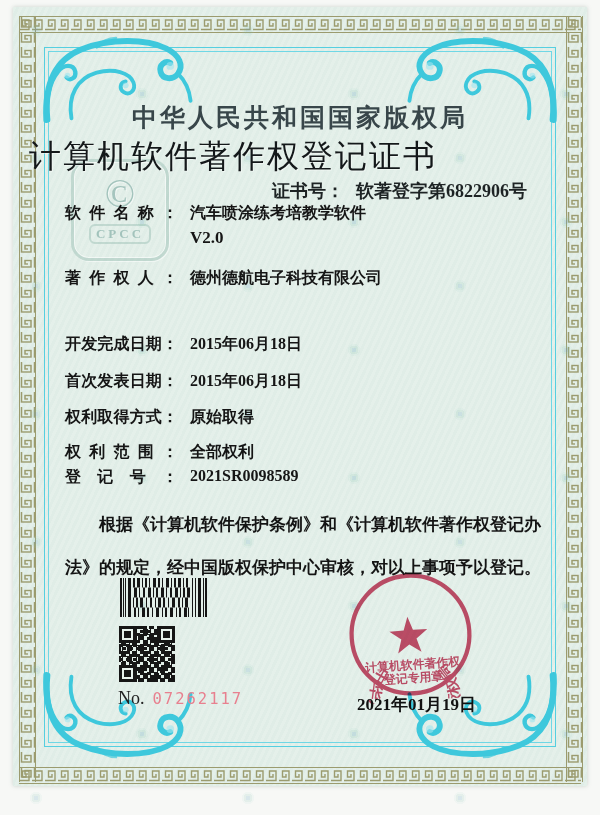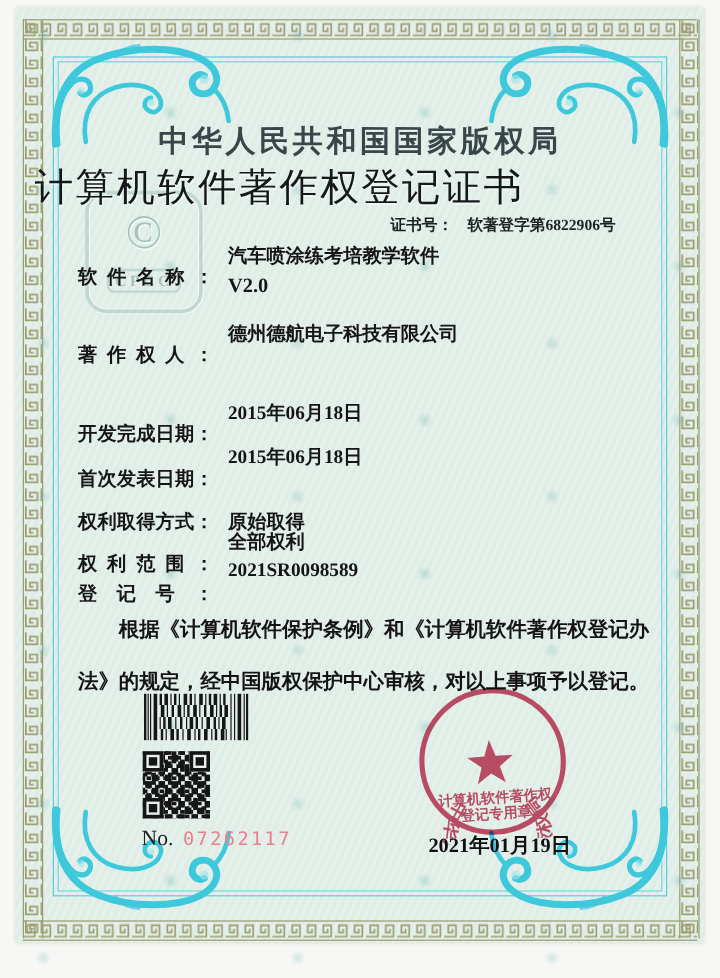--- a/index.html
+++ b/index.html
@@ -46,25 +46,25 @@
   .emboss .csym{font-size:40px;line-height:52px;display:block;margin-top:6px;
     text-shadow:1px 1px 0 rgba(255,255,255,.6);}
   .emboss .ctag{display:inline-block;margin-top:4px;font-size:13px;font-weight:bold;letter-spacing:3px;
     border:2px solid rgba(150,188,178,.45);border-radius:6px;padding:0 5px;line-height:16px;}
   
   .authority{position:absolute;left:0;top:94px;width:100%;text-align:center;z-index:4;
     font-size:25px;font-weight:bold;letter-spacing:3px;color:#38464a;}
   .cert-title{position:absolute;left:16px;top:128px;width:100%;text-align:left;z-index:4;
     font-size:32px;font-weight:normal;letter-spacing:2px;color:#14181a;
     text-shadow:1px 1px 0 rgba(255,255,255,.45);}
-  .certno{position:absolute;right:74px;top:172px;z-index:4;font-size:13px;font-weight:bold;color:#1d2324;}
+  .certno{position:absolute;right:60px;top:172px;z-index:4;font-size:18px;font-weight:bold;color:#1d2324;}
   .certno .lbl{margin-right:12px;}
   
   .row{position:absolute;left:52px;z-index:4;display:flex;color:#151515;font-weight:bold;font-size:16px;}
-  .row .lbl{width:113px;text-align:justify;text-align-last:justify;flex:0 0 auto;margin-top:18px;}
+  .row .lbl{width:113px;text-align:justify;text-align-last:justify;flex:0 0 auto;}
   .row .val{margin-left:12px;white-space:nowrap;}
   .r0{top:196px;} .r0b{position:absolute;left:177px;top:221px;z-index:4;font-weight:bold;font-size:17px;color:#151515;}
   .r1{top:261px;} .r2{top:327px;} .r3{top:364px;} .r4{top:400px;align-items:flex-end;} .r5{top:435px;} .r6{top:460px;}
   .statement{position:absolute;left:52px;top:496px;width:478px;z-index:4;
     font-size:17px;font-weight:600;line-height:2.55;text-indent:2em;color:#141414;}
   
   .barcode{position:absolute;left:107px;top:571px;width:87px;height:39px;z-index:4;}
   .qr{position:absolute;left:106px;top:619px;width:56px;height:56px;z-index:4;
     background:
       conic-gradient(from 0deg, #161616 0 25%, transparent 0 50%, #161616 0 75%, transparent 0) 0 0/7px 7px,

